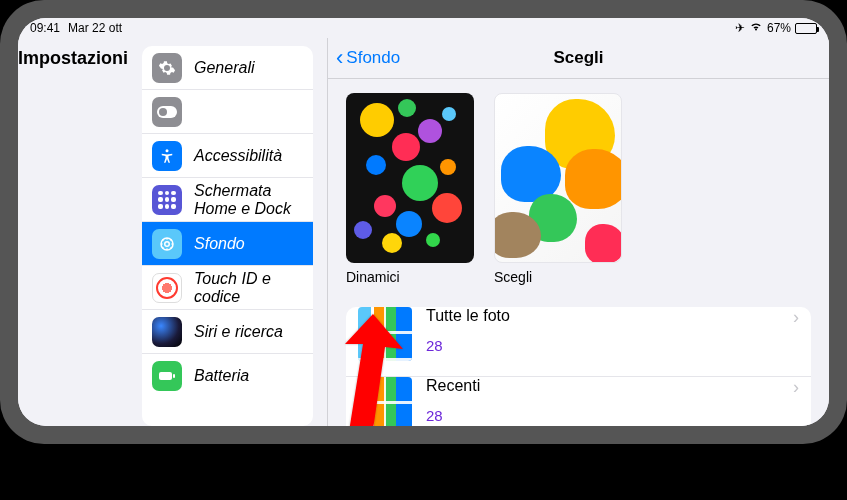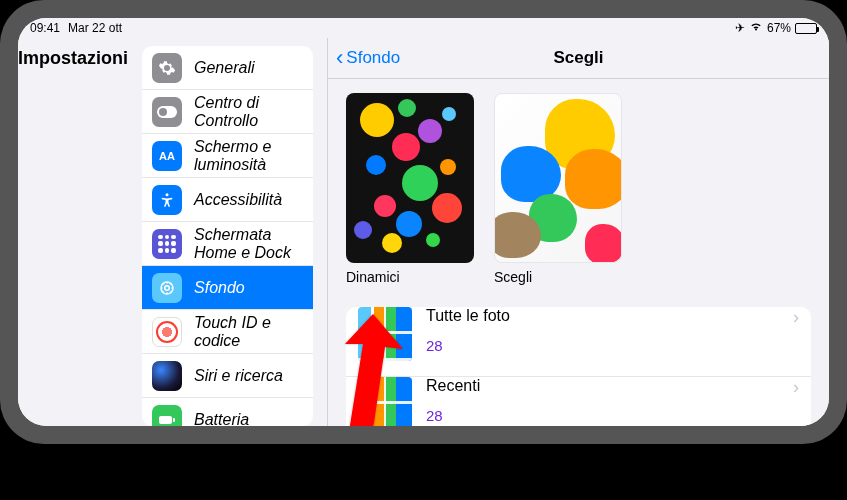--- a/index.html
+++ b/index.html
@@ -92,29 +92,22 @@
                   <path d="M12 8a4 4 0 100 8 4 4 0 000-8zm9 4a7 7 0 01-.1 1.2l2 1.6-2 3.4-2.4-.8a7 7 0 01-2 1.2l-.4 2.5h-4l-.4-2.5a7 7 0 01-2-1.2l-2.4.8-2-3.4 2-1.6A7 7 0 013 12a7 7 0 01.1-1.2l-2-1.6 2-3.4 2.4.8a7 7 0 012-1.2L7.9 3h4l.4 2.5a7 7 0 012 1.2l2.4-.8 2 3.4-2 1.6A7 7 0 0121 12z"></path>
                 </svg>
             </div>
             <span class="label">Generali</span>
           </div>
 
           <div class="row">
             <div class="icon-box icon-gray">
               <div class="toggle-sw"></div>
             </div>
-            <span class="label">Centro di Controllo</span>
-          </div>
-
-          <div class="row">
-            <div class="icon-box icon-blue">
-              <span style="color:#fff;font-size:11px;font-weight:700;">AA</span>
-            </div>
-            <span class="label">Schermo e luminosità</span>
-          </div>
+          </div>
+
 
           <div class="row">
             <div class="icon-box icon-blue">
               <svg width="18" height="18" viewBox="0 0 24 24" fill="#fff">
                   <circle cx="12" cy="5" r="2"></circle>
                   <path d="M5 9l7 1 7-1v2l-5 1v3l2 6h-2l-2-5-2 5H8l2-6v-3L5 11z"></path>
                 </svg>
             </div>
             <span class="label">Accessibilità</span>
           </div>

